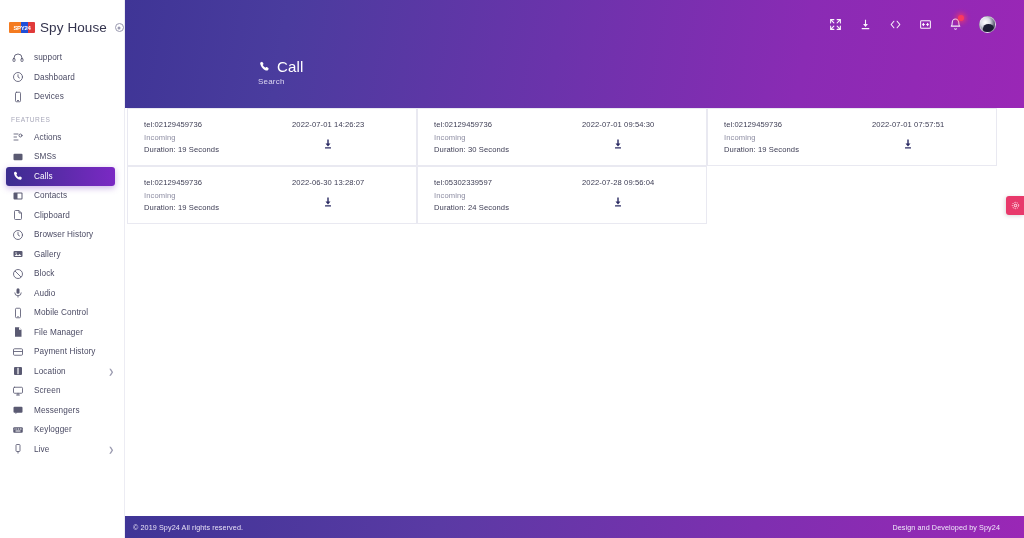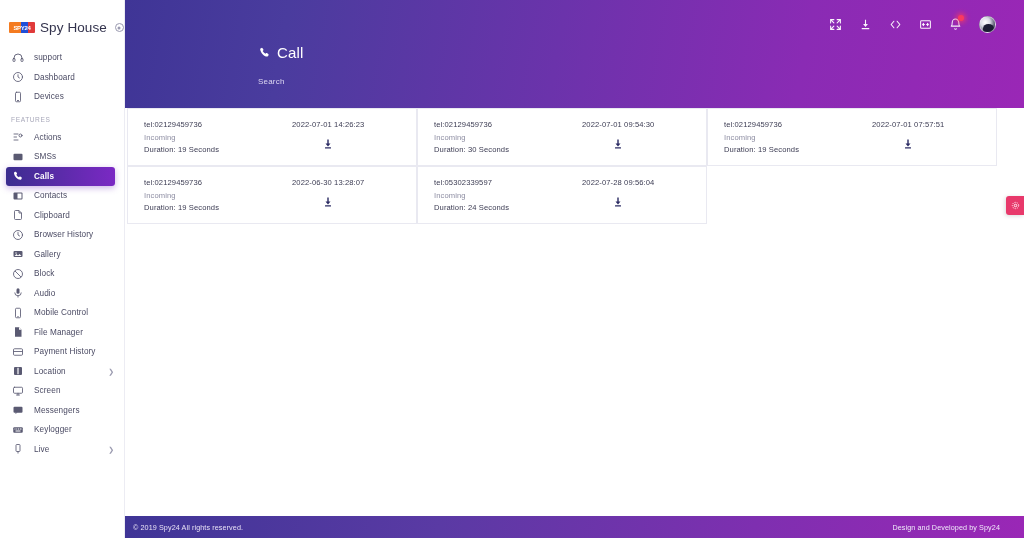--- a/index.html
+++ b/index.html
@@ -76,21 +76,21 @@
     font-size: 7px; color: #9b9bb0; line-height: 1;
   }
   .nav-item.active {
     background: linear-gradient(90deg,#3b2d8f 0%, #7b29c4 100%);
     border-radius: 3px;
     margin: 0 9px 0 6px;
     padding-left: 5px;
     box-shadow: 0 2px 6px rgba(110,40,190,0.35);
   }
   .nav-item.active .ico { color: #fff; }
-  .nav-item.active .nav-label { color: #fff; font-weight: bold; }
+  .nav-item.active .nav-label { color: #fff; }
 
   .section-label {
     font-size: 6.6px; color: #a8a8ba;
     letter-spacing: 0.6px;
     padding: 9px 0 5px 11px;
     text-transform: uppercase;
   }
 
   
   .main {
@@ -134,21 +134,21 @@
     position: relative;
   }
   .avatar::after {
     content:""; position:absolute; left:20%; top:45%;
     width: 70%; height: 60%; border-radius: 50% 50% 0 0;
     background: #1c1c33;
   }
 
   .page-heading {
     position: absolute; left: 133px; bottom: 22px;
-    display: flex; flex-direction: column; gap: 16px;
+    display: flex; flex-direction: column; gap: 2px;
   }
   .page-title-row { display: flex; align-items: center; gap: 6px; }
   .page-title-row .ph-icon { color:#fff; width: 13px; height: 13px; display:flex; }
   .page-title-row .ph-icon svg { width: 13px; height: 13px; }
   .page-title {
     font-size: 15px; color: #ffffff; font-weight: 400; letter-spacing: 0.2px;
   }
   .page-sub { font-size: 8px; color: #ded8f2; letter-spacing: 0.2px; }
 
   .content {

